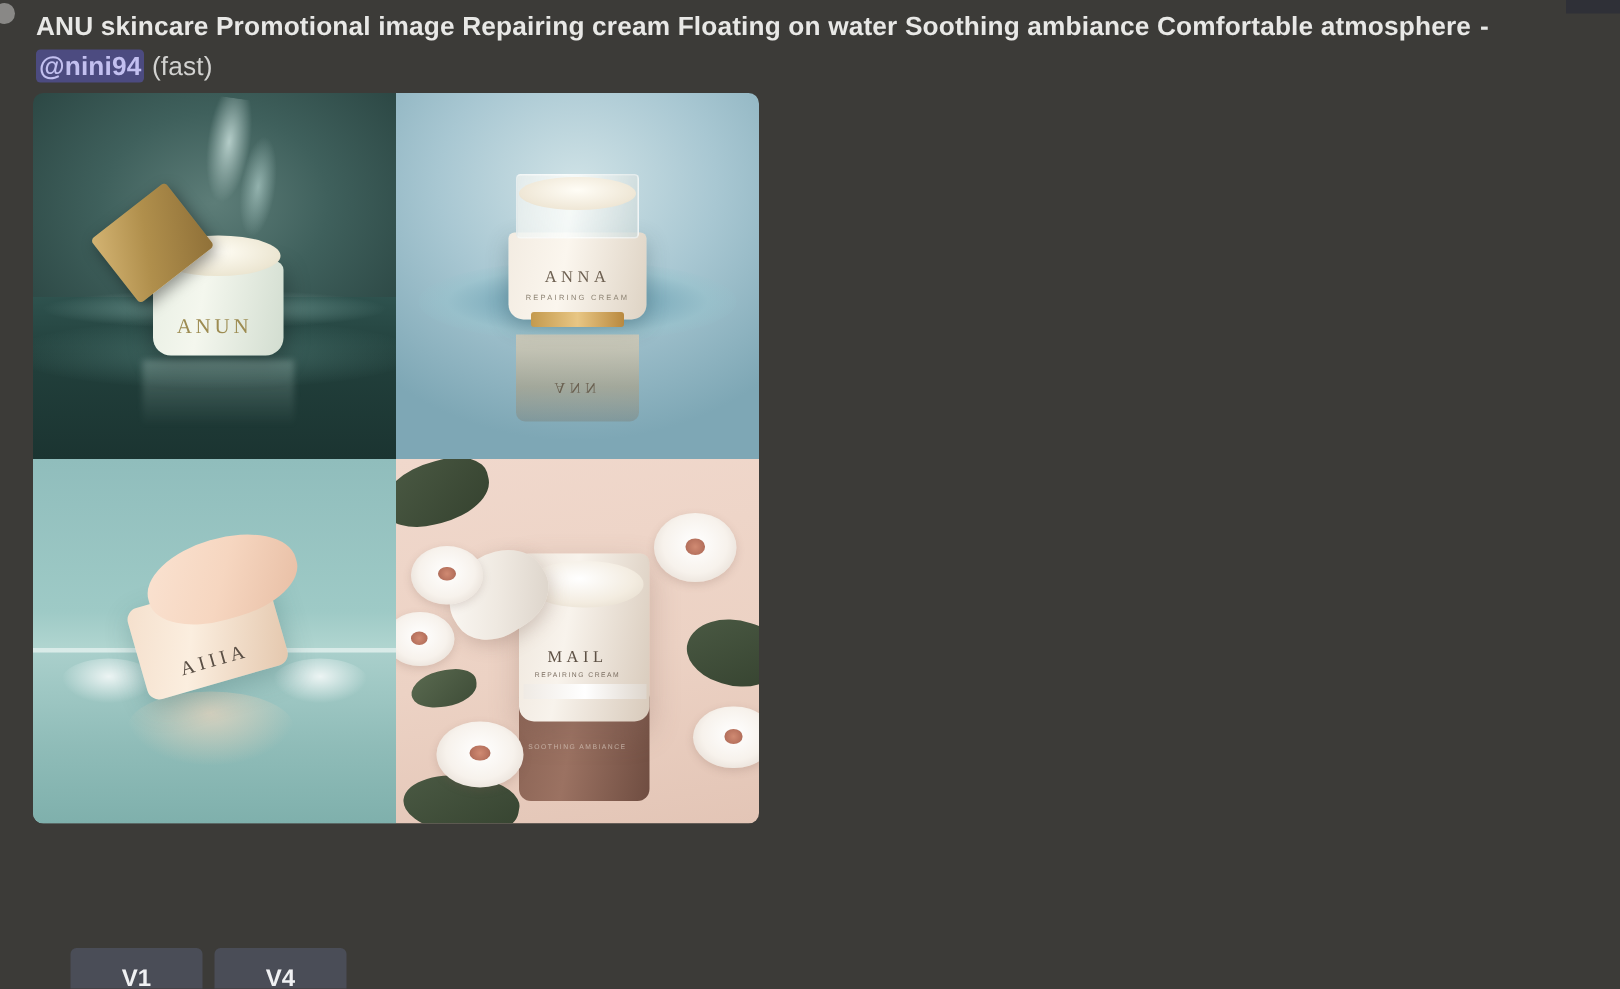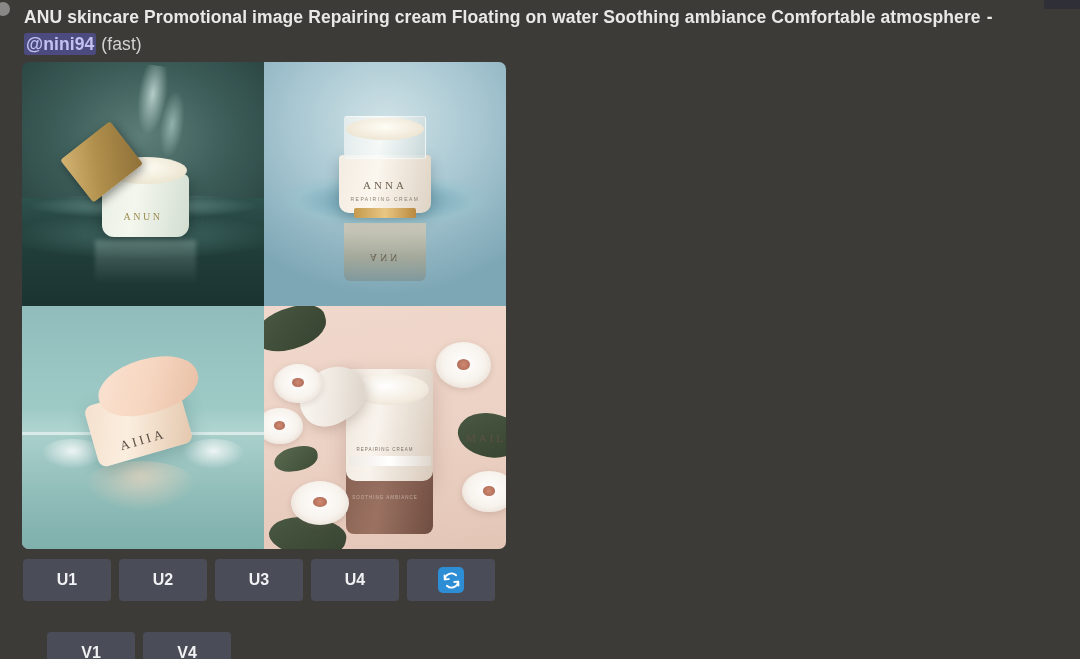--- a/index.html
+++ b/index.html
@@ -139,21 +139,21 @@
     position: absolute; left: 20%; top: 30%;
     width: 26%; height: 22%;
     background: linear-gradient(120deg, #d4b473 0%, #b08f4c 45%, #8f7038 100%);
     transform: rotate(-38deg);
     border-radius: 3px;
     box-shadow: 0 4px 10px rgba(0,0,0,0.4);
   }
   .q1 .brand {
     position: absolute; left: 0; right: 0; top: 61%;
     text-align: center;
-    font-size: 10px; letter-spacing: 2.5px;
+    font-size: 14px; letter-spacing: 2.5px;
     color: #9d8c52; font-family: "Liberation Serif", serif;
   }
   .q1 .reflect {
     position: absolute; left: 30%; top: 73%;
     width: 42%; height: 18%;
     background: linear-gradient(180deg, rgba(200,225,218,0.28), rgba(200,225,218,0));
     filter: blur(2px);
   }
 
   
@@ -323,21 +323,21 @@
   .q4 .jar-lid {
     position: absolute; left: 14%; top: 26%;
     width: 28%; height: 22%;
     border-radius: 50% 50% 44% 44%;
     background: linear-gradient(125deg, #fdfbf7 0%, #efe9e1 50%, #d9d0c6 100%);
     transform: rotate(-32deg);
     box-shadow: 0 4px 12px rgba(120,90,80,0.28);
   }
   .q4 .brand {
     position: absolute; left: 0; right: 0; top: 52%;
-    text-align: right; font-size: 11px; letter-spacing: 3px;
+    text-align: center; font-size: 11px; letter-spacing: 3px;
     color: #5e5145; font-family: "Liberation Serif", serif;
   }
   .q4 .subline {
     position: absolute; left: 0; right: 0; top: 58%;
     text-align: center; font-size: 4.5px; letter-spacing: 1px;
     color: #7d7063;
   }
   .q4 .basetext {
     position: absolute; left: 0; right: 0; top: 78%;
     text-align: center; font-size: 4.5px; letter-spacing: 1px;
@@ -467,36 +467,20 @@
       <div class="flower fl-tr"></div>
       <div class="flower fl-br"></div>
       <div class="flower fl-b"></div>
       <div class="brand">MAIL</div>
       <div class="subline">REPAIRING CREAM</div>
       <div class="basetext">SOOTHING AMBIANCE</div>
     </div>
 
   </div>
 
-  <div class="button-row row-u">
-    <button class="mj-button">U1</button>
-    <button class="mj-button">U2</button>
-    <button class="mj-button">U3</button>
-    <button class="mj-button">U4</button>
-    <button class="icon-button">
-      <span class="reroll-badge">
-        <svg width="19" height="19" viewBox="0 0 24 24" fill="none" stroke="#ffffff" stroke-width="2.4" stroke-linecap="round" stroke-linejoin="round">
-          <path d="M20.5 13.5a8.5 8.5 0 0 1-14.3 5.1"></path>
-          <path d="M3.5 10.5a8.5 8.5 0 0 1 14.3-5.1"></path>
-          <polyline points="3.2,5.6 3.5,10.6 8.5,10.2"></polyline>
-          <polyline points="20.8,18.4 20.5,13.4 15.5,13.8"></polyline>
-        </svg>
-      </span>
-    </button>
-  </div>
 
   <div class="button-row row-v">
     <button class="mj-button">V1</button>
     <button class="mj-button">V4</button>
   </div>
 
 
 </div>
 
 </body></html>

